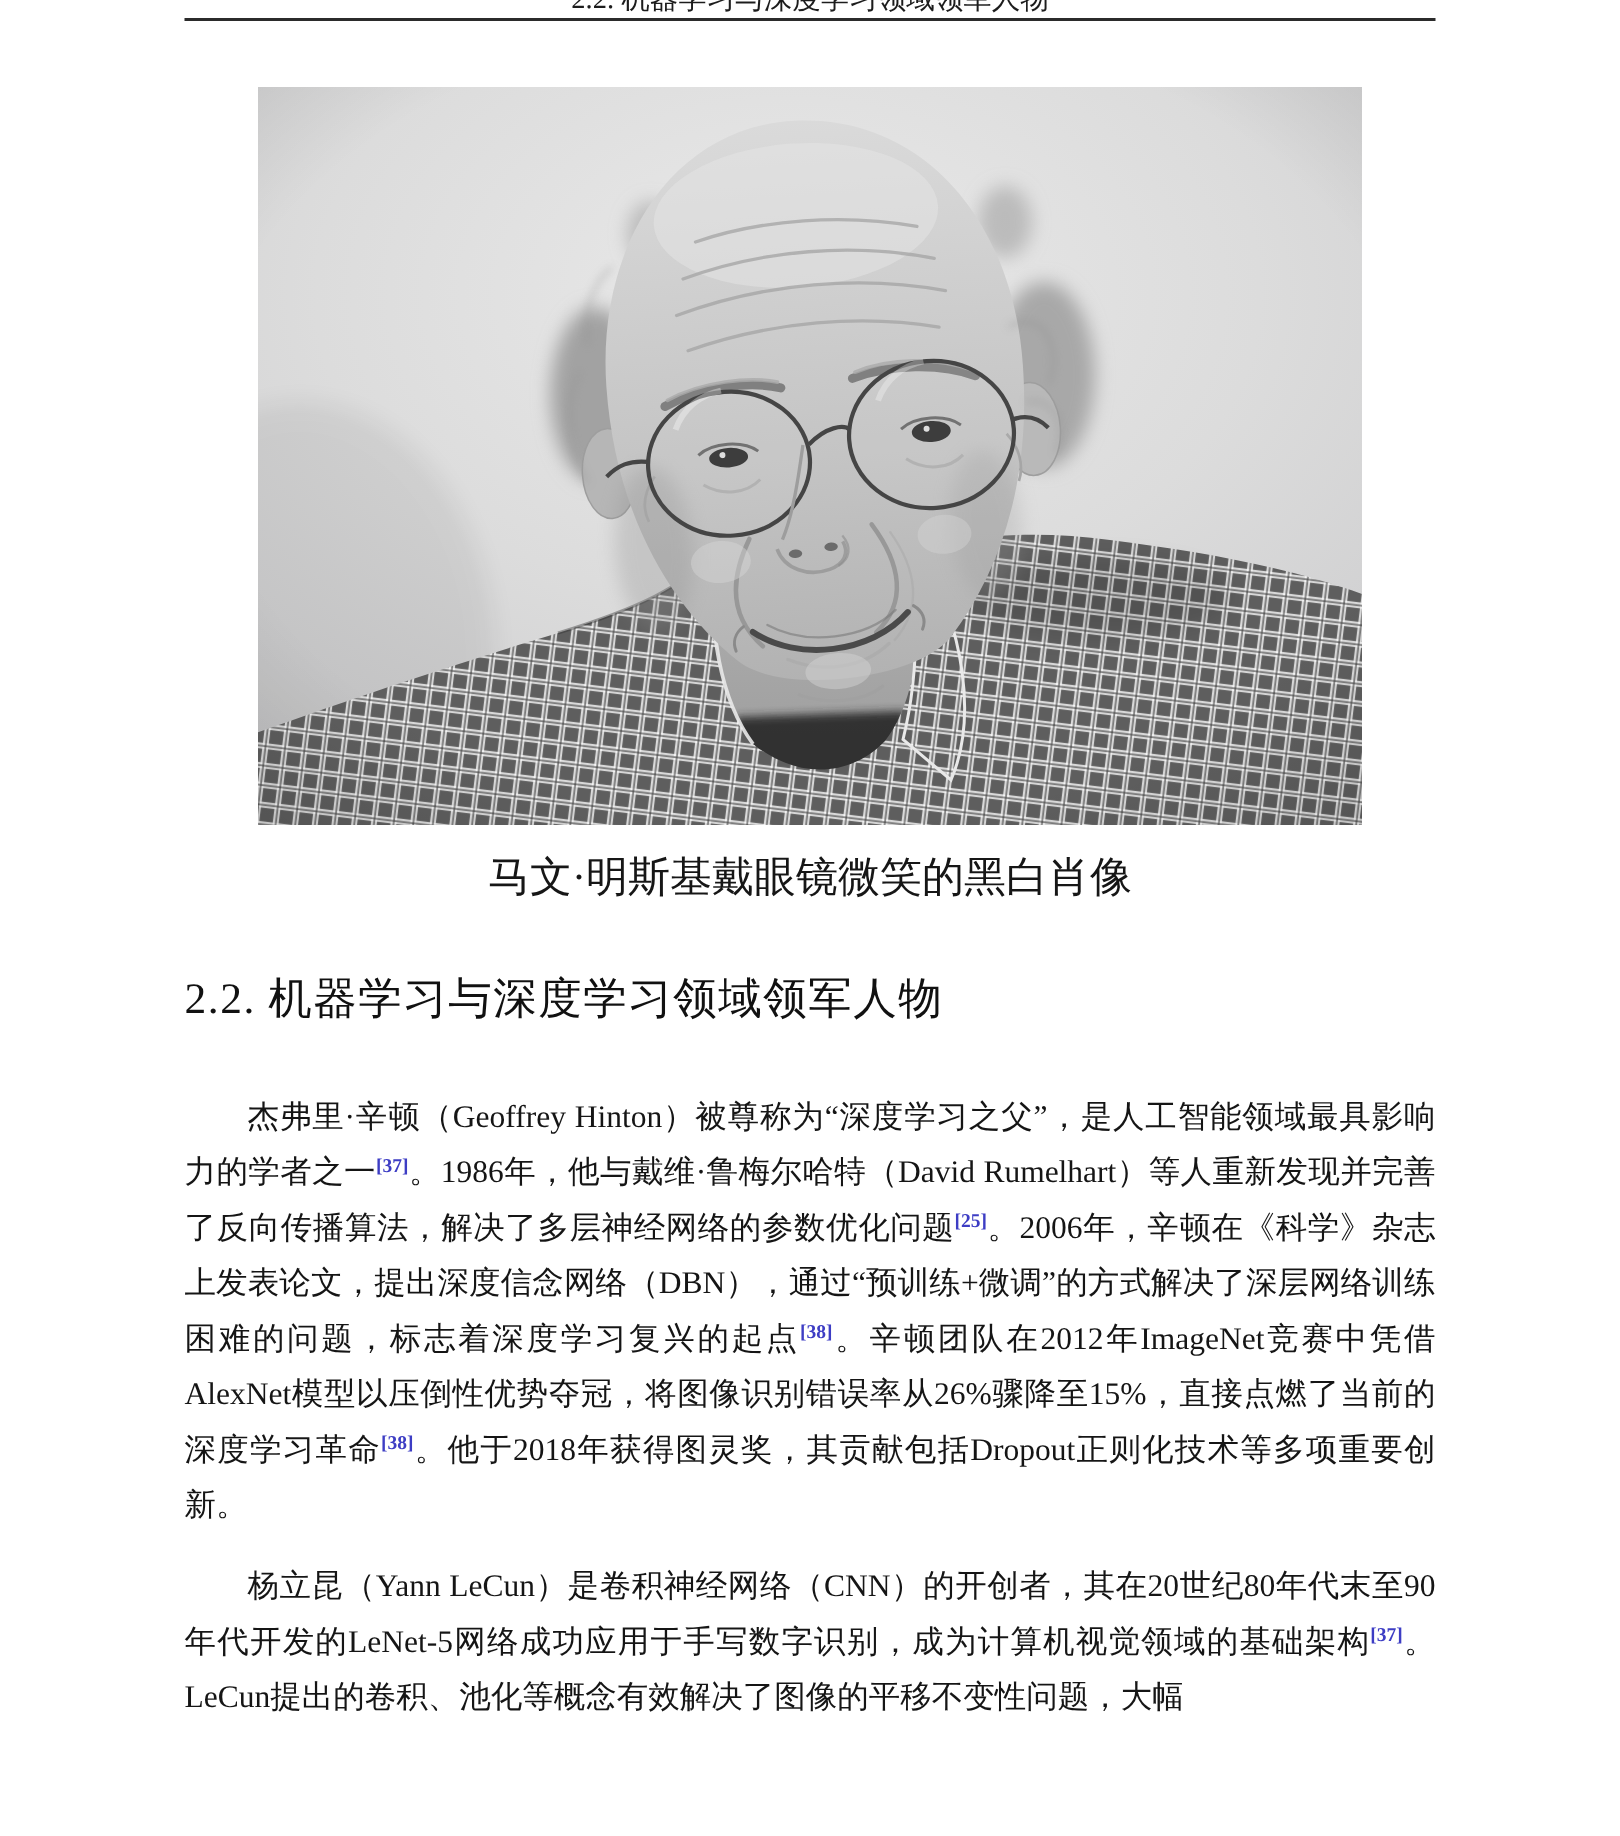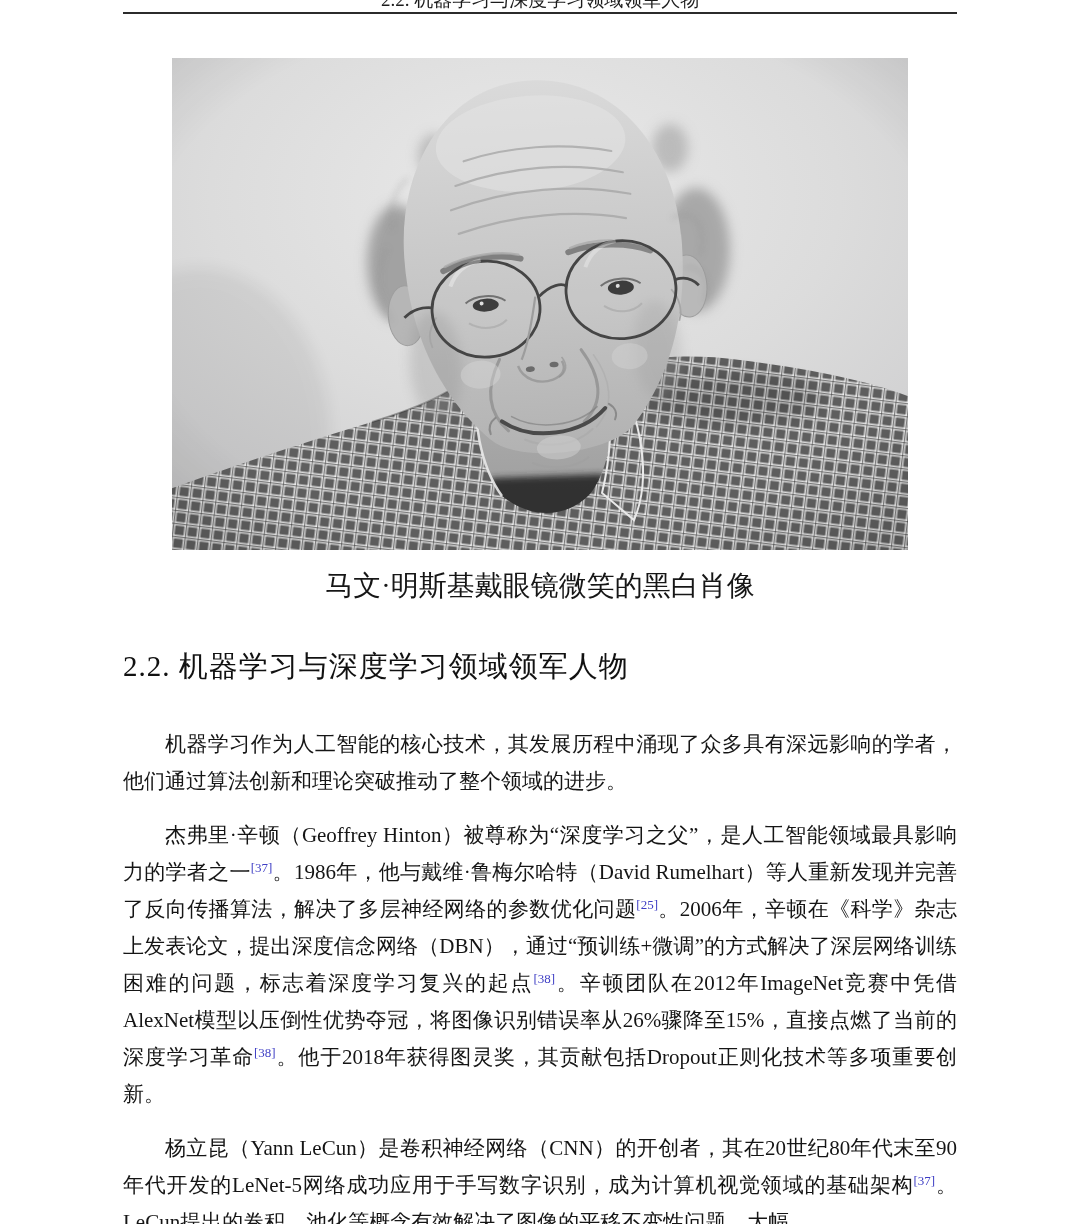--- a/index.html
+++ b/index.html
@@ -36,20 +36,21 @@
   .para {
     margin: 0 0 17px 0;
     font-size: 21px; line-height: 37px;
     text-align: justify; text-justify: inter-ideograph;
     text-indent: 2em; color: #151515;
   }
   sup.cite {
     color: var(--cite, #3d3dc4);
     font-size: 13px; line-height: 0; vertical-align: 7px;
     cursor: pointer;
+    font-weight: bold;
   }
 </style>
 </head>
 <body>
 
 <div class="page">
 
   <header class="top-header">
     <div class="running-header">2.2. 机器学习与深度学习领域领军人物</div>
   </header>
@@ -196,18 +197,17 @@
 
         <rect x="0" y="0" width="736" height="492" fill="url(#vig)"></rect>
       </svg>
     </div>
     <figcaption>马文·明斯基戴眼镜微笑的黑白肖像</figcaption>
   </figure>
 
   <h2 class="section-heading">2.2. 机器学习与深度学习领域领军人物</h2>
 
   <div class="paragraphs">
-      <p class="para">机器学习作为人工智能的核心技术，其发展历程中涌现了众多具有深远影响的学者，他们通过算法创新和理论突破推动了整个领域的进步。</p>
       <p class="para">杰弗里·辛顿（Geoffrey Hinton）被尊称为“深度学习之父”，是人工智能领域最具影响力的学者之一<sup class="cite">[37]</sup>。1986年，他与戴维·鲁梅尔哈特（David Rumelhart）等人重新发现并完善了反向传播算法，解决了多层神经网络的参数优化问题<sup class="cite">[25]</sup>。2006年，辛顿在《科学》杂志上发表论文，提出深度信念网络（DBN），通过“预训练+微调”的方式解决了深层网络训练困难的问题，标志着深度学习复兴的起点<sup class="cite">[38]</sup>。辛顿团队在2012年ImageNet竞赛中凭借AlexNet模型以压倒性优势夺冠，将图像识别错误率从26%骤降至15%，直接点燃了当前的深度学习革命<sup class="cite">[38]</sup>。他于2018年获得图灵奖，其贡献包括Dropout正则化技术等多项重要创新。</p>
       <p class="para">杨立昆（Yann LeCun）是卷积神经网络（CNN）的开创者，其在20世纪80年代末至90年代开发的LeNet-5网络成功应用于手写数字识别，成为计算机视觉领域的基础架构<sup class="cite">[37]</sup>。LeCun提出的卷积、池化等概念有效解决了图像的平移不变性问题，大幅</p>
     </div>
 
 </div>
 
 </body></html>

